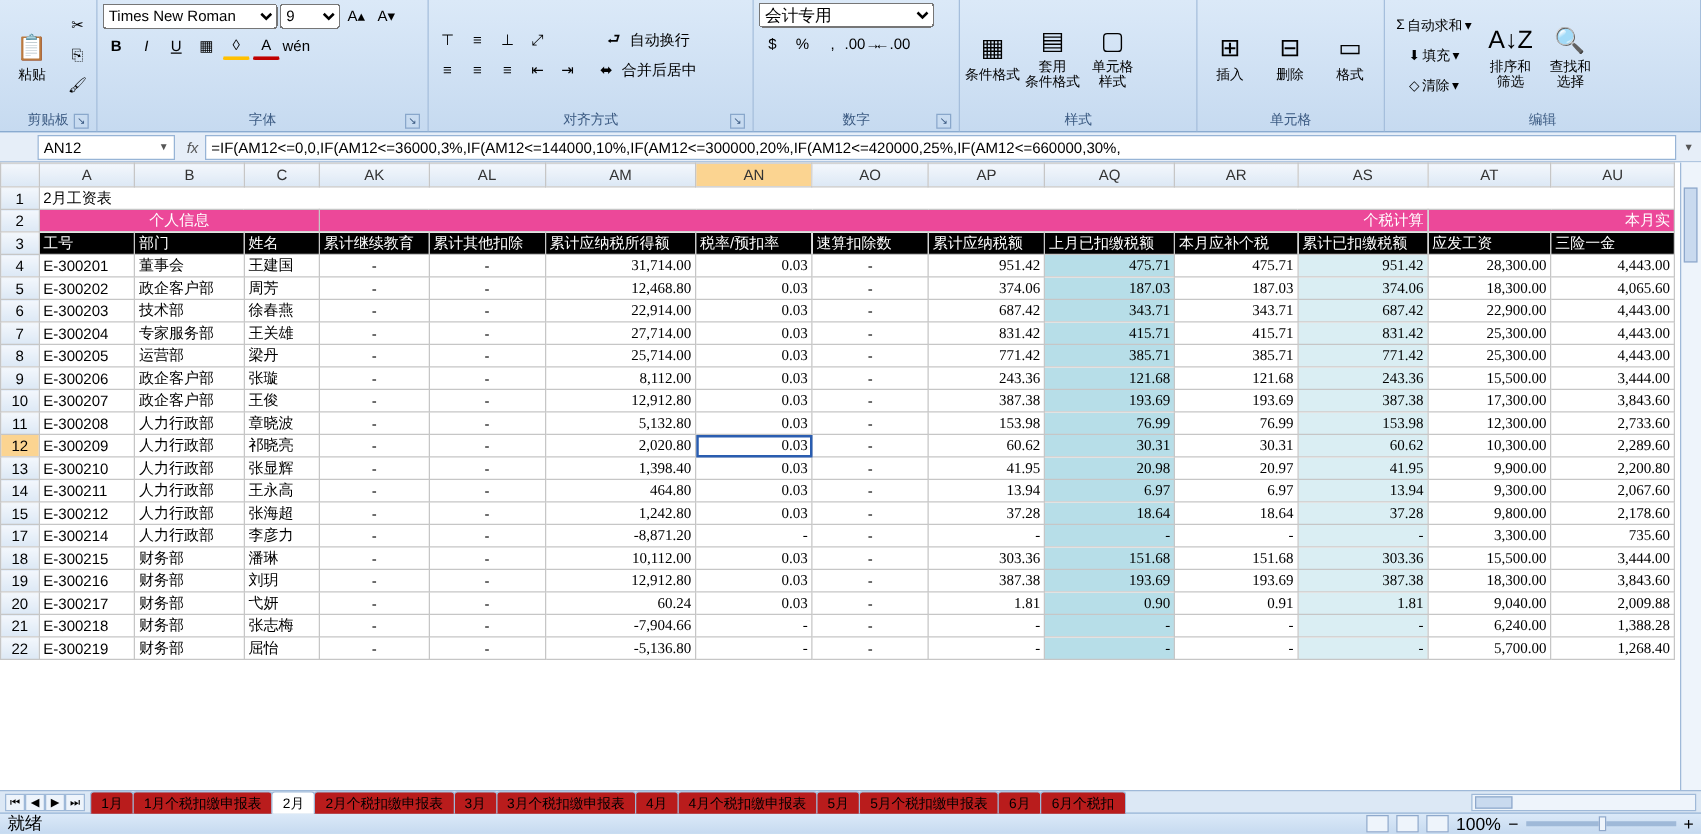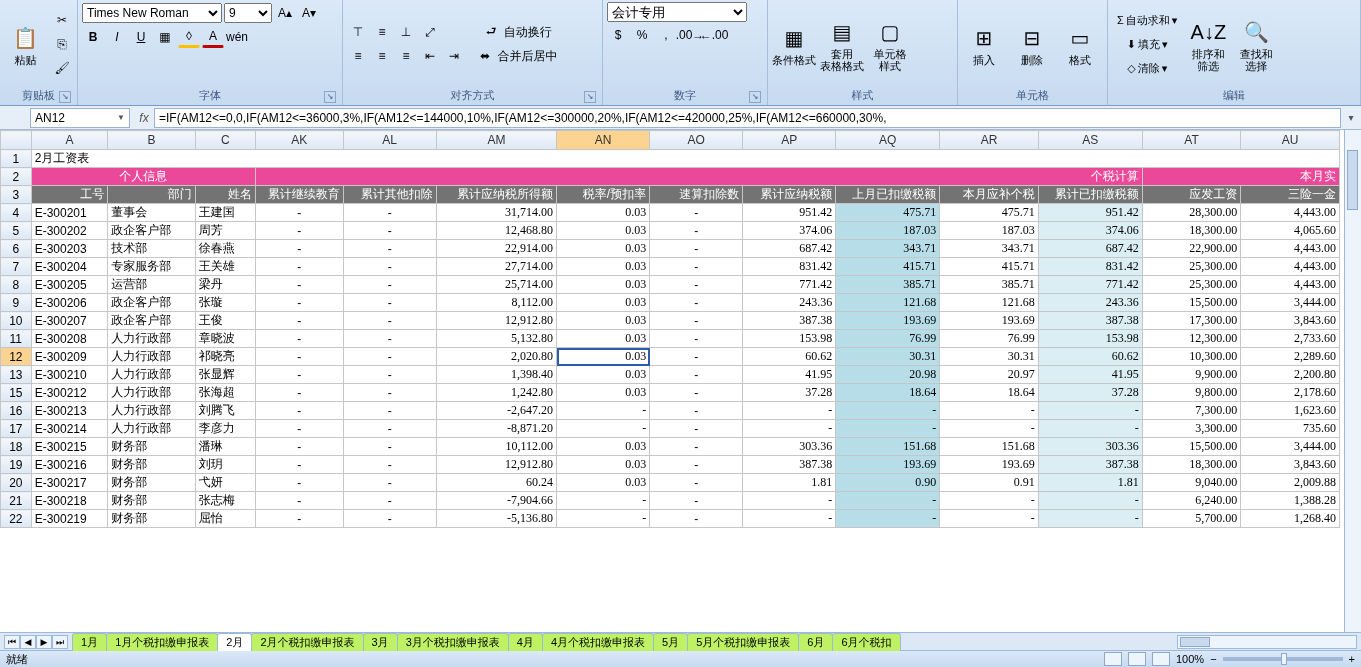--- a/index.html
+++ b/index.html
@@ -16,56 +16,56 @@
 .bigbtn .lbl { font-size:11px; text-align:center; line-height:12px; }
 .smbtn { width:22px; height:22px; border:1px solid transparent; display:inline-flex; align-items:center; justify-content:center; cursor:pointer; border-radius:2px;}
 .row { display:flex; gap:2px; align-items:center; }
 .col { display:flex; flex-direction:column; gap:2px; }
 select.fontname{width:140px; height:20px; font-size:12px;}
 select.fontsize{width:48px; height:20px; font-size:12px;}
 select.numfmt{width:140px; height:20px;}
 
 
 .fbar { height:24px; background:#e6eef8; border-bottom:1px solid #9fb9d8; display:flex; align-items:center; }
-.namebox { width:100px; height:20px; background:white; border:1px solid #97b4d6; margin:0 4px 0 30px; padding:0 4px; display:flex; align-items:center; justify-content:space-between;}
+.namebox { width:110px; height:20px; background:white; border:1px solid #97b4d6; margin:0 4px 0 30px; padding:0 4px; display:flex; align-items:center; justify-content:space-between;}
 .namebox .dd{font-size:8px; color:#555;}
 .fxlbl{width:20px; text-align:center; font-style:italic; color:#555;}
 .formula{flex:1; height:20px; background:white; border:1px solid #97b4d6; padding:0 4px; display:flex; align-items:center; font-family:"Segoe UI",Arial; white-space:nowrap; overflow:hidden;}
 .fexpand{width:20px; text-align:center; color:#555; cursor:pointer; font-size:10px;}
 
 
 .gridwrap{position:relative; height:502px; background:white;}
 table.sheet{border-collapse:collapse; table-layout:fixed; width:1340px;}
 .sheet th, .sheet td{border:1px solid #c6c6c6; height:17px; padding:0 3px; overflow:hidden; white-space:nowrap; font-size:12px;}
 .colhdr th{background:linear-gradient(#f3f7fc,#dce8f5); text-align:center; font-weight:normal; color:#333; height:19px;}
 .rowhdr{background:linear-gradient(#f3f7fc,#dce8f5); text-align:center; font-weight:normal; width:28px;}
 .corner{background:#dce8f5;}
 .title-row td{background:#ec4899; color:#fff; text-align:center; font-weight:normal;}
-.hdr-row td{background:#737373; color:#fff; text-align:right;}
+.hdr-row td{background:#000000; color:#fff; text-align:left;}
 .num{text-align:right; font-family:"Times New Roman",serif;}
 .txt{text-align:left;}
 .dash{text-align:center;}
 .hl1{background:#b7dee8 !important;}
 .hl2{background:#daeef3 !important;}
 .selcell{outline:2px solid #2a5db0; outline-offset:-2px;}
 .colsel{background:#fbd491 !important;}
 .rowsel{background:#fbd491 !important;}
 
 
 .sheettabs{height:18px; background:#dce8f5; display:flex; align-items:center; border-top:1px solid #9fb9d8; font-size:11px;}
 .navbtns{display:flex; gap:0; margin:0 4px;}
 .navbtns span{width:16px; height:14px; border:1px solid #9fb9d8; background:#eef4fb; text-align:center; line-height:12px; cursor:pointer; font-size:9px;}
-.tab{padding:1px 8px; background:#bef264; border:1px solid #9fb9d8; border-bottom:none; margin-right:-1px; cursor:pointer; border-radius:3px 3px 0 0;}
+.tab{padding:1px 8px; background:#b91c1c; border:1px solid #9fb9d8; border-bottom:none; margin-right:-1px; cursor:pointer; border-radius:3px 3px 0 0;}
 .tab.active{background:white; font-weight:normal;}
 .hscroll{flex:1; display:flex; justify-content:flex-end; align-items:center; padding-right:4px;}
 .hscroll .track{width:180px; height:14px; background:#eef4fb; border:1px solid #9fb9d8; position:relative;}
 .hscroll .thumb{position:absolute; left:2px; top:1px; height:10px; width:30px; background:#c9daef; border:1px solid #8fa9cc;}
 
 
-.status{height:17px; background:linear-gradient(#dbe9f8,#c6daf0); border-top:1px solid #9fb9d8; display:flex; align-items:center; font-size:11px; padding:0 6px; justify-content:space-between;}
+.status{height:17px; background:linear-gradient(#dbe9f8,#c6daf0); border-top:1px solid #9fb9d8; display:flex; align-items:center; font-size:14px; padding:0 6px; justify-content:space-between;}
 .status .right{display:flex; gap:6px; align-items:center;}
 .viewbtn{width:18px; height:14px; border:1px solid #8fa9cc; background:#eef4fb;}
 .zoomslider{width:120px; height:4px; background:#9fb9d8; position:relative;}
 .zoomslider .th{position:absolute; left:58px; top:-4px; width:6px; height:12px; background:#eef4fb; border:1px solid #8fa9cc;}
 .vscroll{position:absolute; right:0; top:0; width:17px; height:100%; background:#eef4fb; border-left:1px solid #9fb9d8;}
 .vscroll .thumb{position:absolute; left:2px; top:20px; width:11px; height:60px; background:#c9daef; border:1px solid #8fa9cc;}
 </style>
 </head>
 <body>
 
@@ -159,21 +159,21 @@
 
   <div class="rgroup" style="width:190px">
     <div class="rgroup-body">
       <div class="bigbtn">
           <div class="ico">▦</div>
           <div class="lbl">条件格式</div>
         </div>
       <div class="bigbtn">
           <div class="ico">▤</div>
           <div class="lbl" style="white-space:pre">套用
-表格格式</div>
+条件格式</div>
         </div>
       <div class="bigbtn">
           <div class="ico">▢</div>
           <div class="lbl" style="white-space:pre">单元格
 样式</div>
         </div>
     </div>
     <div class="rgroup-label">样式</div>
   </div>
 
@@ -455,52 +455,52 @@
           <td class="num ">0.03</td>
           <td class="dash">-</td>
           <td class="num">41.95</td>
           <td class="num hl1">20.98</td>
           <td class="num">20.97</td>
           <td class="num hl2">41.95</td>
           <td class="num">9,900.00</td>
           <td class="num">2,200.80</td>
         </tr>
         <tr>
+          <th class="rowhdr ">14</th>
+          <td class="txt">E-300211</td>
+          <td class="txt">人力行政部</td>
+          <td class="txt">王永高</td>
+          <td class="dash">-</td>
+          <td class="dash">-</td>
+          <td class="num">464.80</td>
+          <td class="num ">0.03</td>
+          <td class="dash">-</td>
+          <td class="num">13.94</td>
+          <td class="num hl1">6.97</td>
+          <td class="num">6.97</td>
+          <td class="num hl2">13.94</td>
+          <td class="num">9,300.00</td>
+          <td class="num">2,067.60</td>
+        </tr>
+        <tr>
           <th class="rowhdr ">15</th>
           <td class="txt">E-300212</td>
           <td class="txt">人力行政部</td>
           <td class="txt">张海超</td>
           <td class="dash">-</td>
           <td class="dash">-</td>
           <td class="num">1,242.80</td>
           <td class="num ">0.03</td>
           <td class="dash">-</td>
           <td class="num">37.28</td>
           <td class="num hl1">18.64</td>
           <td class="num">18.64</td>
           <td class="num hl2">37.28</td>
           <td class="num">9,800.00</td>
           <td class="num">2,178.60</td>
-        </tr>
-        <tr>
-          <th class="rowhdr ">16</th>
-          <td class="txt">E-300213</td>
-          <td class="txt">人力行政部</td>
-          <td class="txt">刘腾飞</td>
-          <td class="dash">-</td>
-          <td class="dash">-</td>
-          <td class="num">-2,647.20</td>
-          <td class="num ">-</td>
-          <td class="dash">-</td>
-          <td class="num">-</td>
-          <td class="num hl1">-</td>
-          <td class="num">-</td>
-          <td class="num hl2">-</td>
-          <td class="num">7,300.00</td>
-          <td class="num">1,623.60</td>
         </tr>
         <tr>
           <th class="rowhdr ">17</th>
           <td class="txt">E-300214</td>
           <td class="txt">人力行政部</td>
           <td class="txt">李彦力</td>
           <td class="dash">-</td>
           <td class="dash">-</td>
           <td class="num">-8,871.20</td>
           <td class="num ">-</td>

